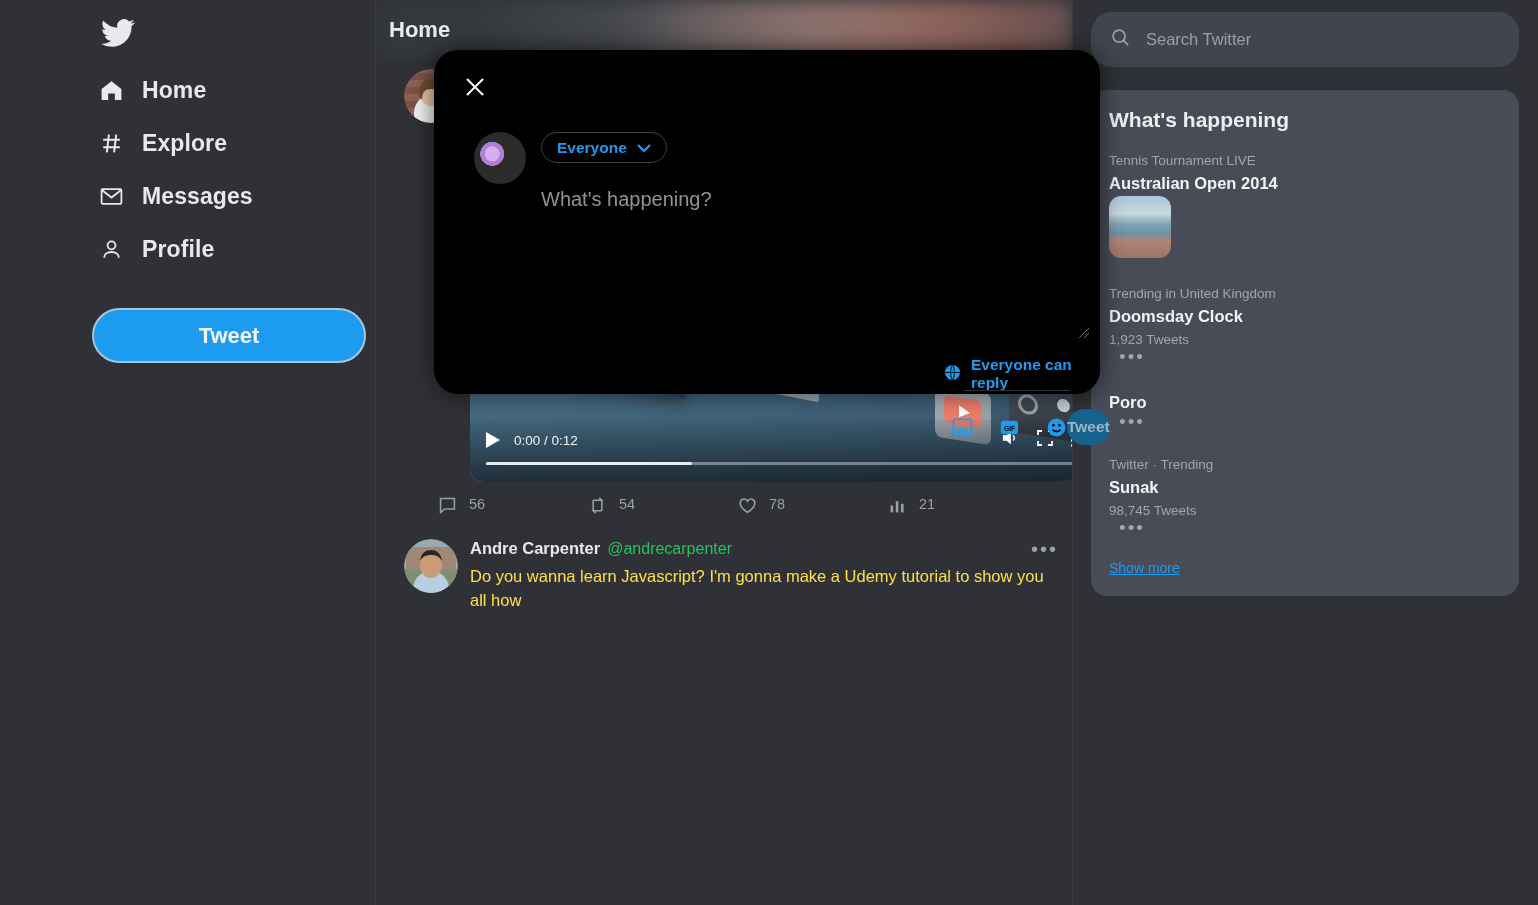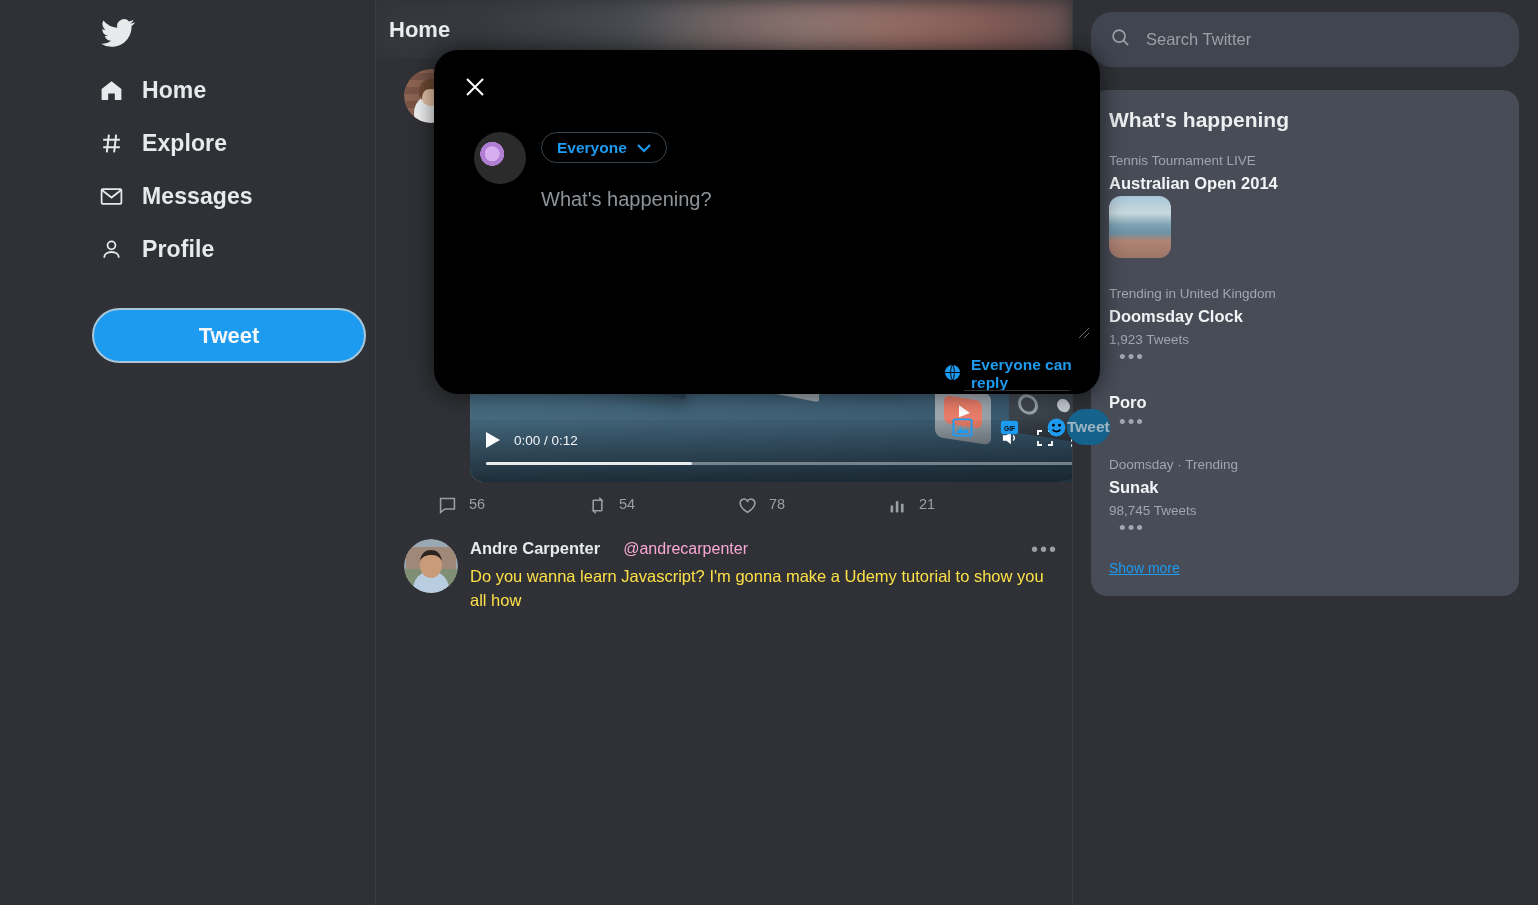--- a/index.html
+++ b/index.html
@@ -70,21 +70,21 @@
     position: relative; z-index: 2;
     color: #e9ebed; font-size: 22px; font-weight: 600;
   }
 
   .tweet-card { padding: 0 0 4px 0; position: relative; }
   .tweet-row { display: flex; padding: 10px 14px 0 28px; }
   .avatar { width: 54px; height: 54px; border-radius: 50%; flex-shrink: 0; overflow: hidden; }
   .tweet-body { flex: 1; padding-left: 12px; min-width: 0; }
   .tweet-head { display: flex; align-items: center; gap: 7px; }
   .t-name { color: #e7e9ea; font-size: 16.5px; font-weight: 700; }
-  .t-handle { color: #f9a8d4; font-size: 16px; margin-left: 16px; }
+  .t-handle { color: #22c55e; font-size: 16px; }
   .t-more { margin-left: auto; color: #9aa0a6; font-size: 20px; letter-spacing: 2px; cursor: pointer; line-height: 10px; }
   .t-text { color: #fde047; font-size: 16.5px; line-height: 24px; padding-top: 6px; }
 
   .media {
     margin-top: 14px; width: 620px; height: 345px;
     border-radius: 14px; overflow: hidden; position: relative;
     background: linear-gradient(160deg, #8fd2ea 0%, #8ed0e8 45%, #6ba8c4 75%, #44697f 100%);
   }
   
   .iso-floor { position:absolute; left:-8%; top:52%; width:130%; height:60%;
@@ -452,21 +452,21 @@
 
       <div class="trend">
         <div class="trend-main">
           <div class="t-topic">Poro</div>
         </div>
         <div class="t-dots">•••</div>
       </div>
 
       <div class="trend">
         <div class="trend-main">
-          <div class="t-cat">Doomsday · Trending</div>
+          <div class="t-cat">Twitter · Trending</div>
           <div class="t-topic">Sunak</div>
           <div class="t-count">98,745 Tweets</div>
         </div>
         <div class="t-dots">•••</div>
       </div>
 
       <div class="show-more">Show more</div>
     </div>
   </div>
 

